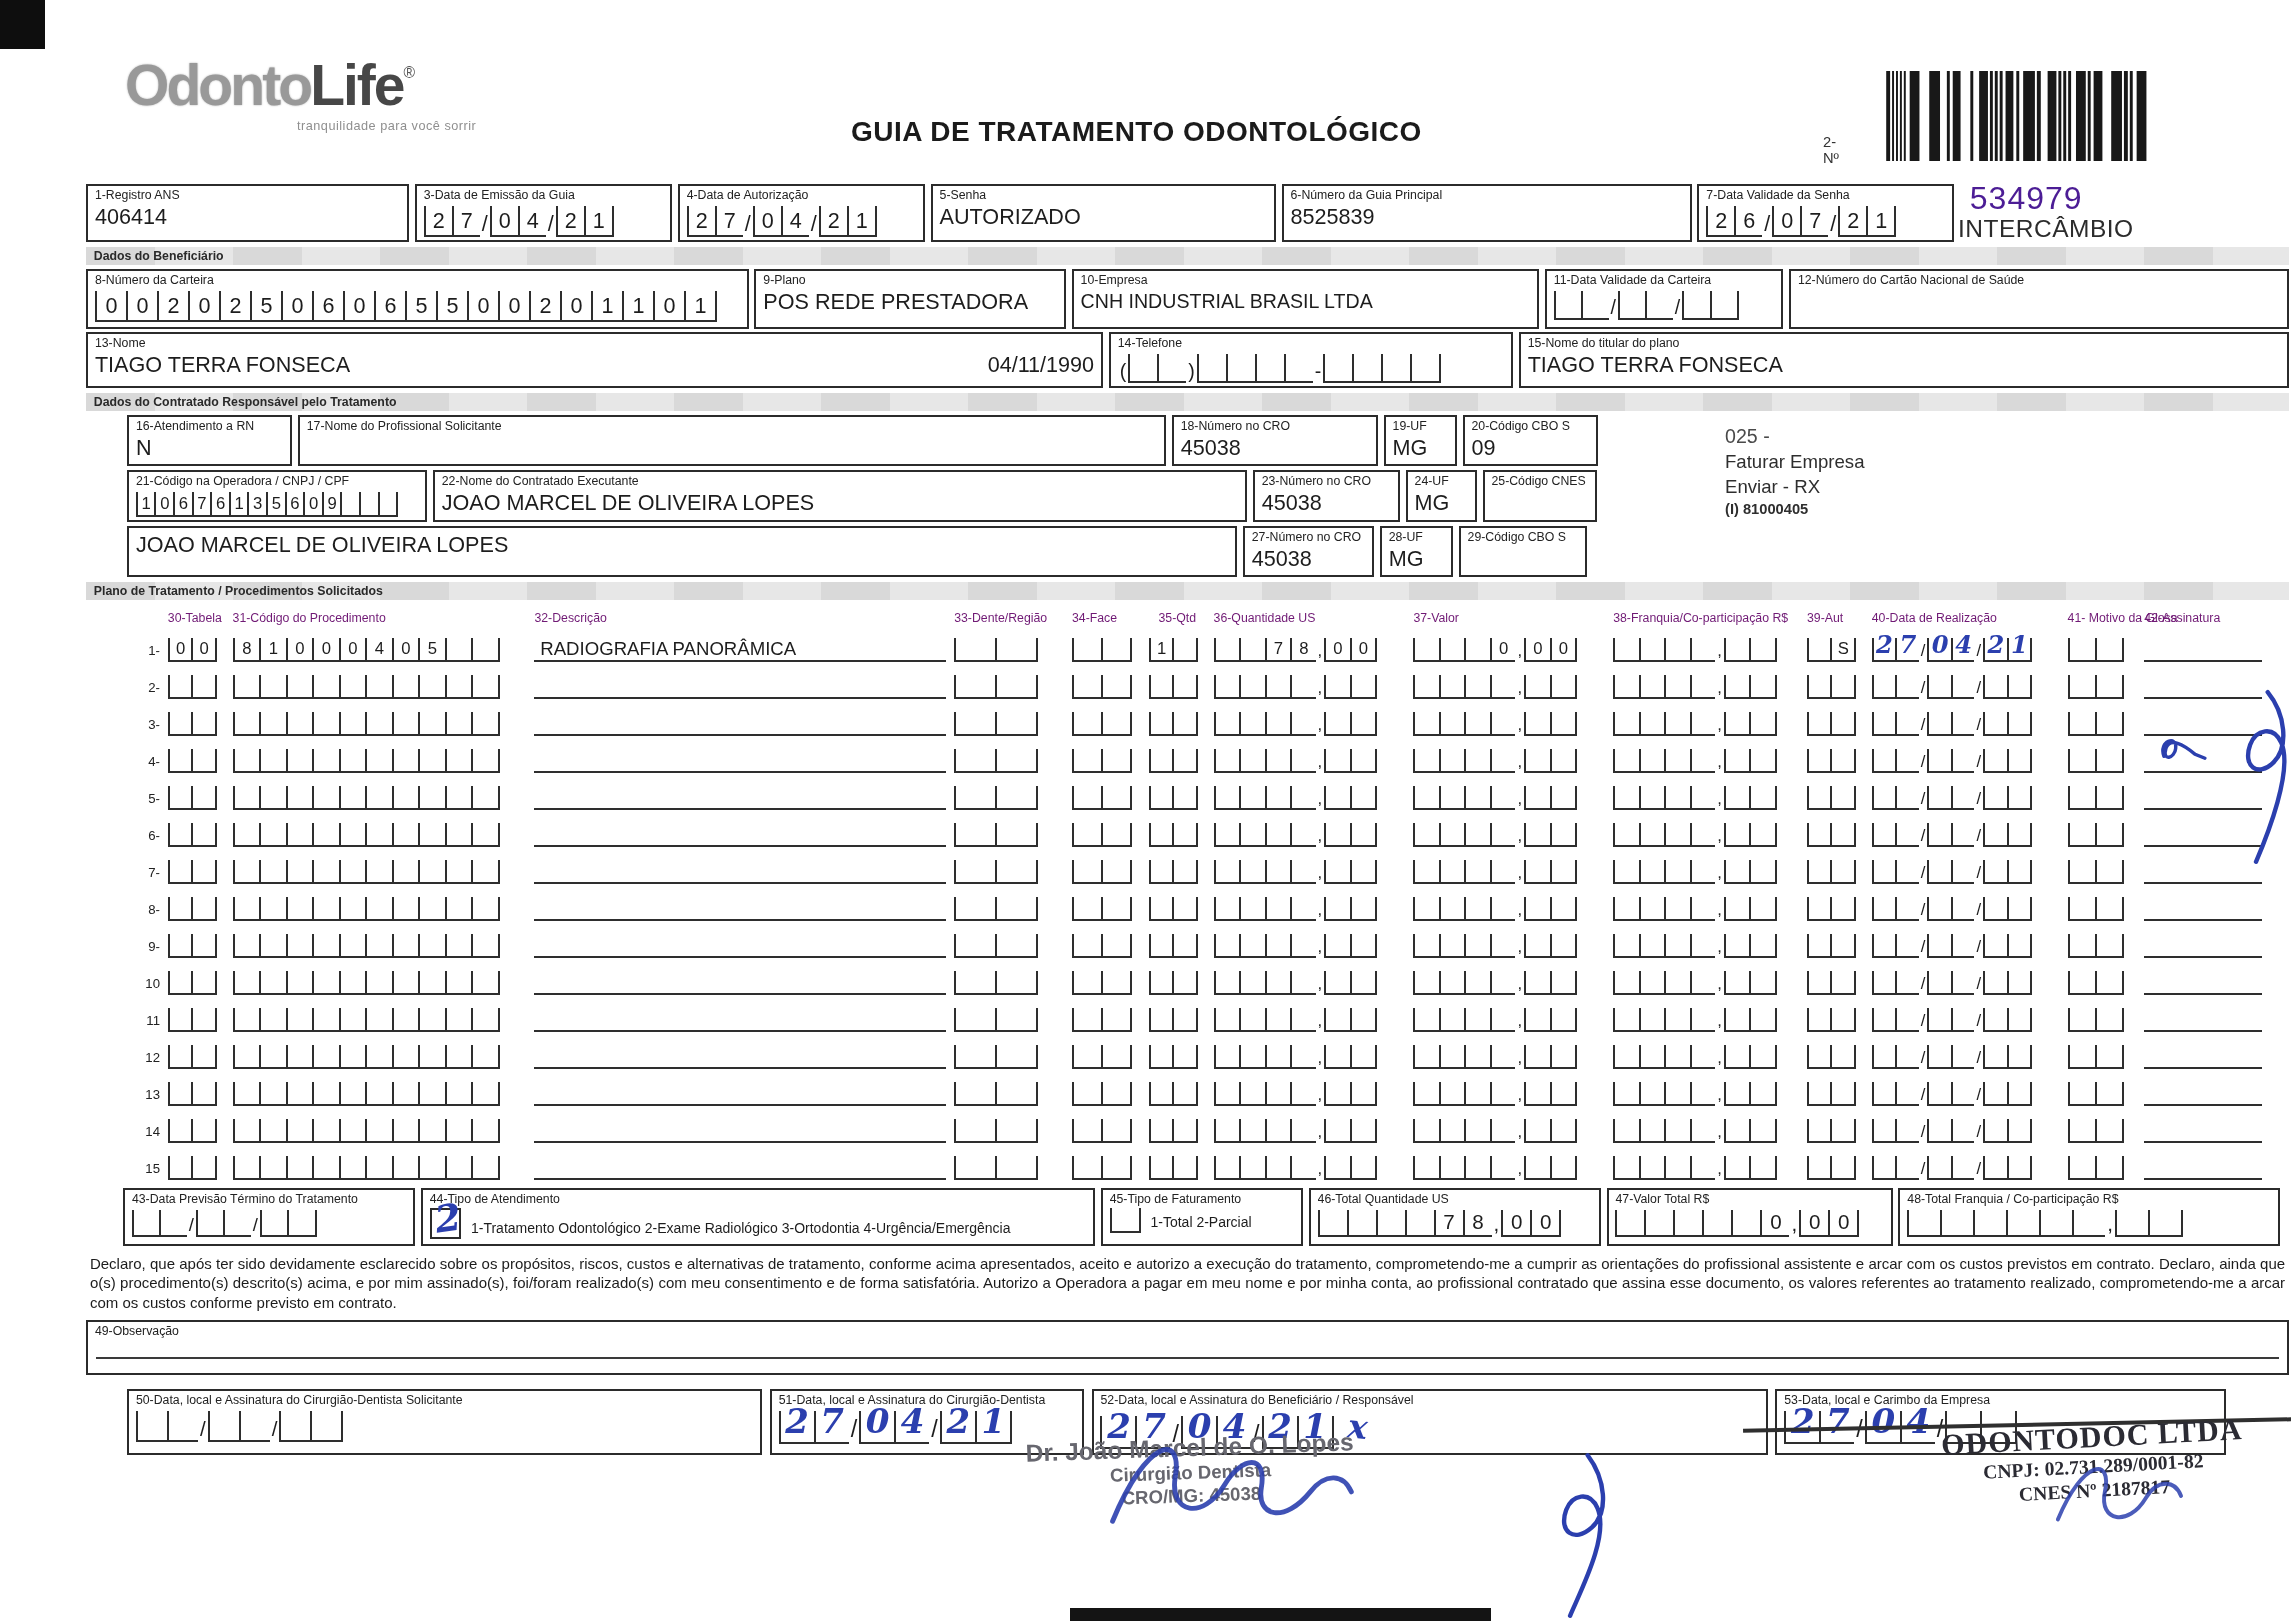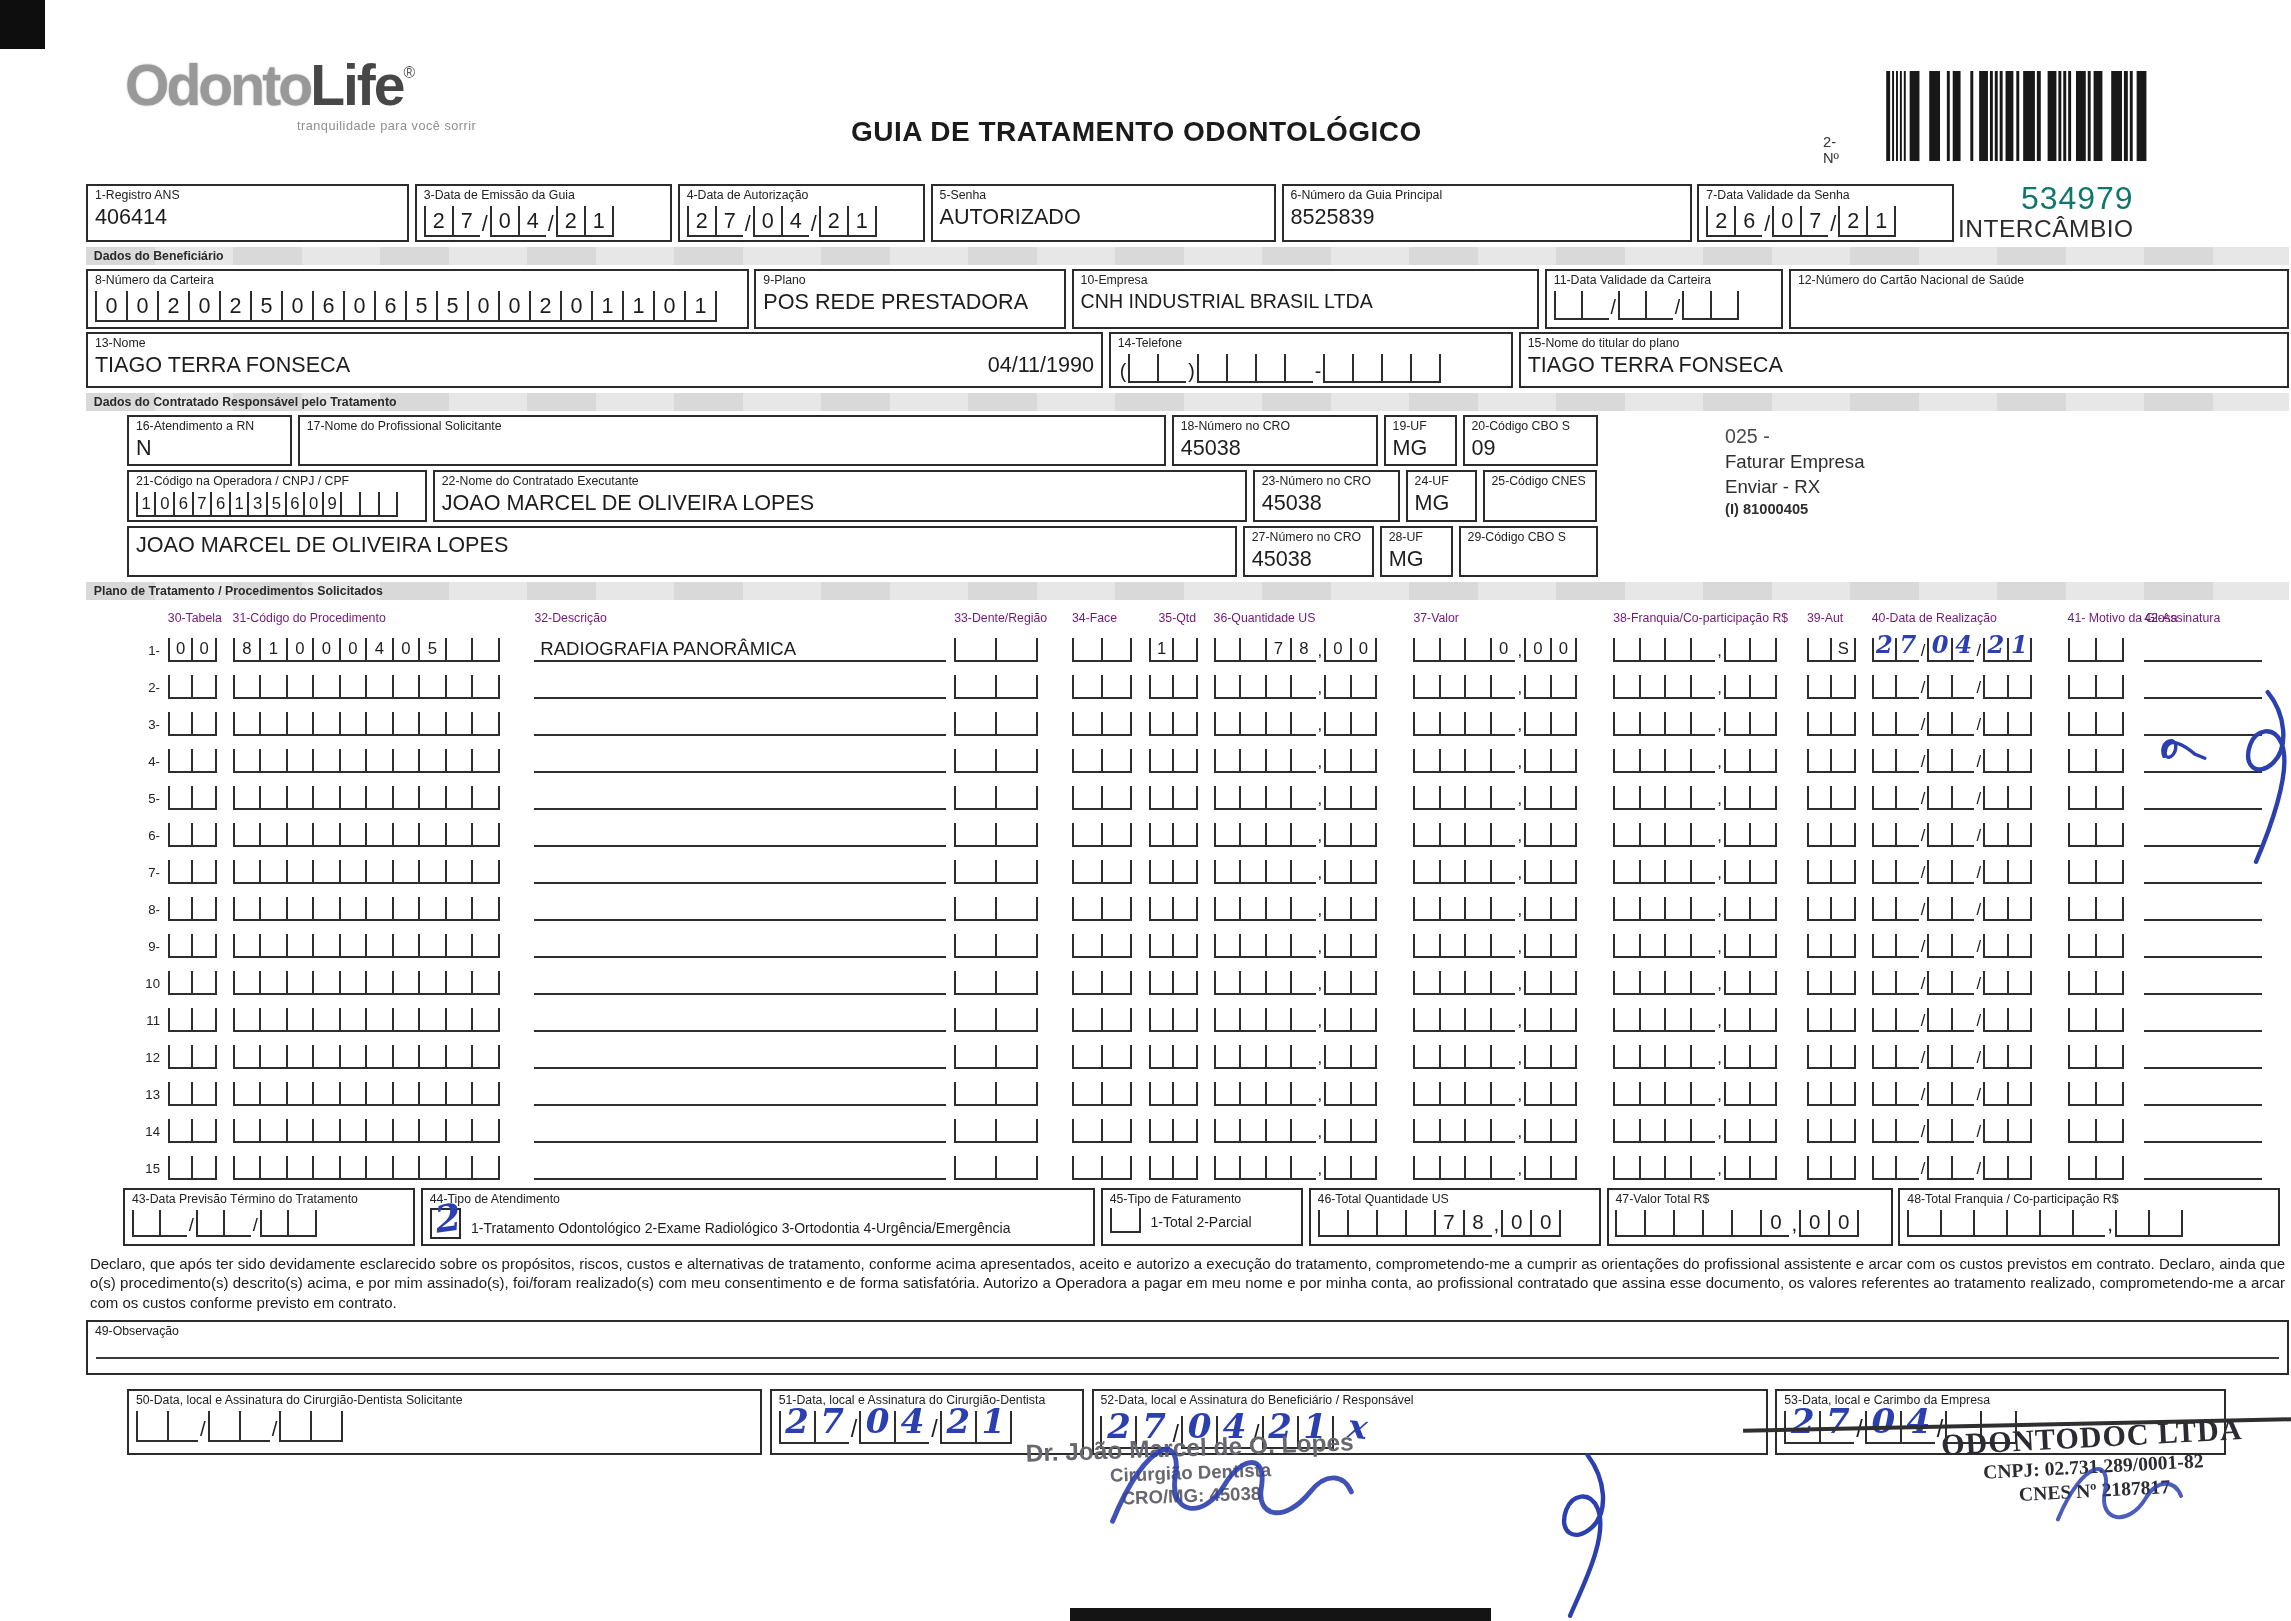--- a/index.html
+++ b/index.html
@@ -12,21 +12,21 @@
   .logo{position:absolute;left:125px;top:57px;line-height:1;}
   .logo-main{font-size:57px;font-weight:bold;letter-spacing:-2.9px;color:#999;text-shadow:0 0 2px #aaa;}
   .logo-accent{font-size:57px;font-weight:bold;letter-spacing:-2px;color:#474747;}
   .logo-reg{font-size:15.7px;color:#555;vertical-align:27.4px;}
   .logo-tag{font-size:12.7px;color:#8f8f8f;margin:5.9px 0 0 172px;letter-spacing:0.5px;}
   .doc-title{position:absolute;left:851px;top:116px;font-size:28px;font-weight:bold;letter-spacing:0.5px;color:#1b1b1b;}
   .barcode-wrap{position:absolute;left:1823px;top:71px;}
   .barcode-label{position:absolute;left:0px;top:63px;font-size:14.7px;color:#333;}
   .barcode{position:absolute;left:63px;top:0;}
   .guide-num{position:absolute;left:1958px;top:182px;line-height:1.05;}
-  .gnum{font-size:32px;color:#0f766e;margin-left:11.8px;letter-spacing:1px;text-align:right;}
+  .gnum{font-size:32px;color:#4c1d95;margin-left:11.8px;letter-spacing:1px;}
   .gtype{font-size:24.5px;color:#2c2c2c;letter-spacing:0.5px;}
   
   .content{position:absolute;left:86px;top:180px;width:2203px;}
   .frow{display:flex;gap:5.9px;margin-top:3.9px;align-items:stretch;}
   .indent{margin-left:41px;}
   .fbox{border:2.5px solid #2b2b2b;padding:2px 6.9px 2.9px;box-sizing:border-box;background:#fff;}
   .flabel{display:block;font-size:12.3px;color:#222;line-height:1.15;white-space:nowrap;overflow:hidden;}
   .fval{display:block;font-size:21.6px;margin-top:2.9px;line-height:1.15;white-space:nowrap;}
   .fval.small{font-size:19.6px;}
   .secbar{margin-top:4.9px;font-size:12.3px;font-weight:bold;color:#2a2a2a;padding:2px 7.8px;
@@ -360,21 +360,21 @@
           <span class="fval">JOAO MARCEL DE OLIVEIRA LOPES</span>
         </div>
         <div class="fbox" style="width:131px">
           <span class="flabel">27-Número no CRO</span>
           <span class="fval">45038</span>
         </div>
         <div class="fbox" style="width:73px">
           <span class="flabel">28-UF</span>
           <span class="fval">MG</span>
         </div>
-        <div class="fbox" style="width:139px">
+        <div class="fbox" style="width:128px">
           <span class="flabel">29-Código CBO S</span>
           <span class="fval"></span>
         </div>
       </div>
     </div>
 
     <div class="secbar">Plano de Tratamento / Procedimentos Solicitados</div>
 
     <div class="ptable" id="ptable">
         <div class="thead-row">

